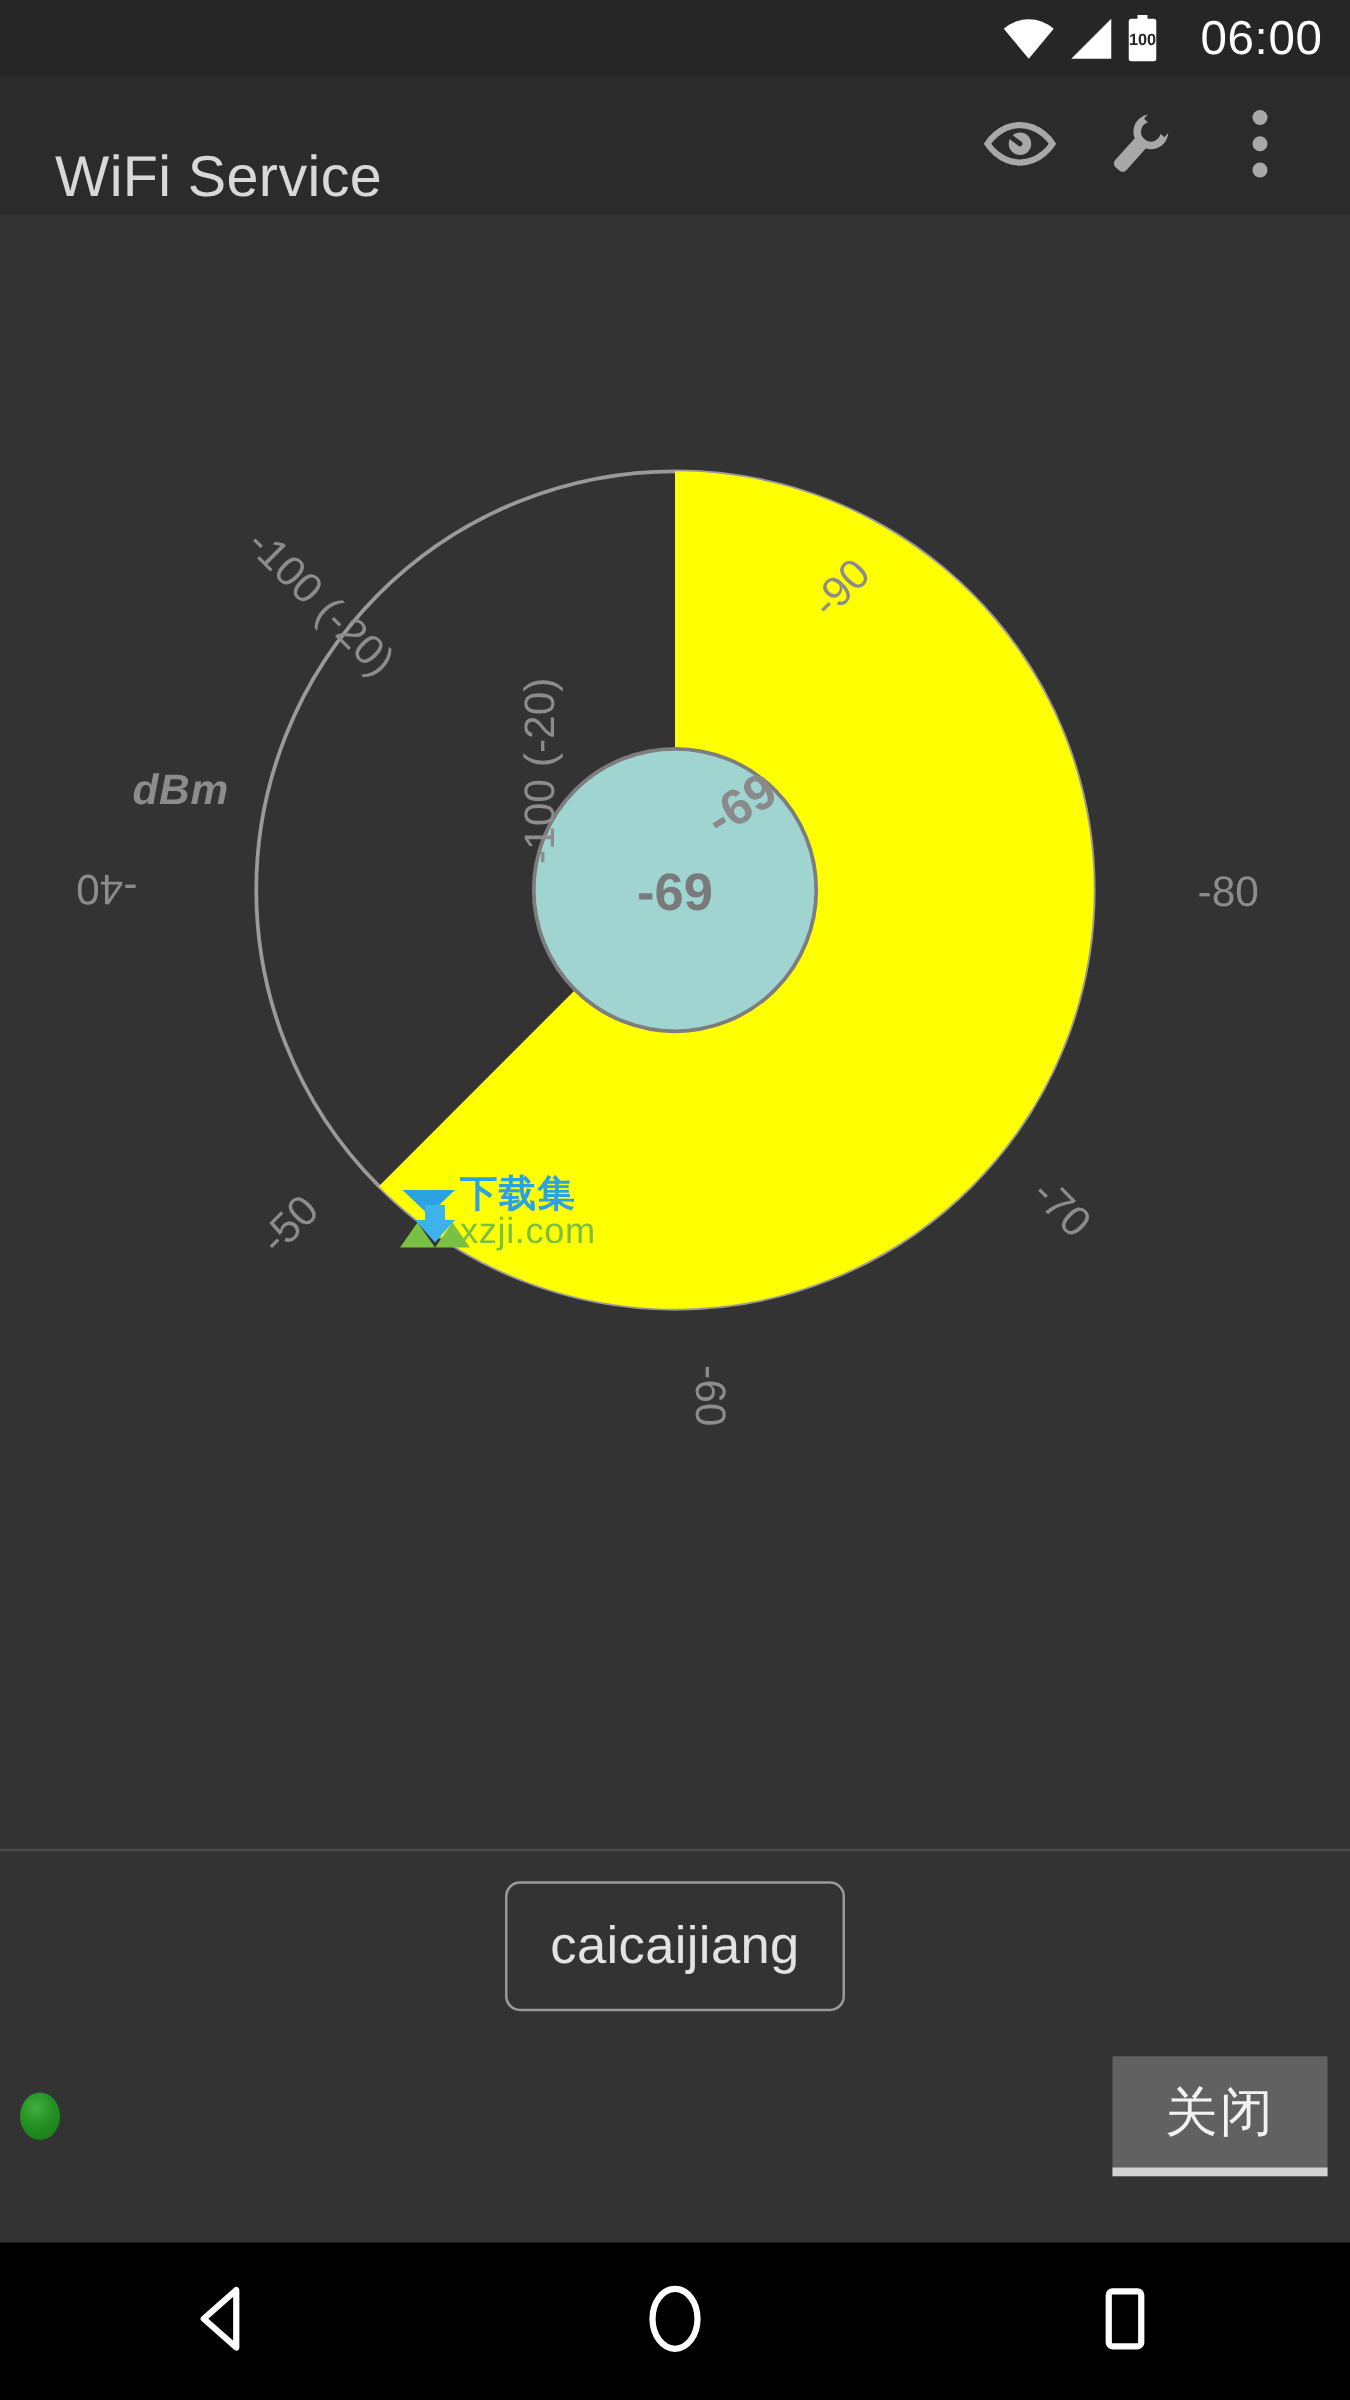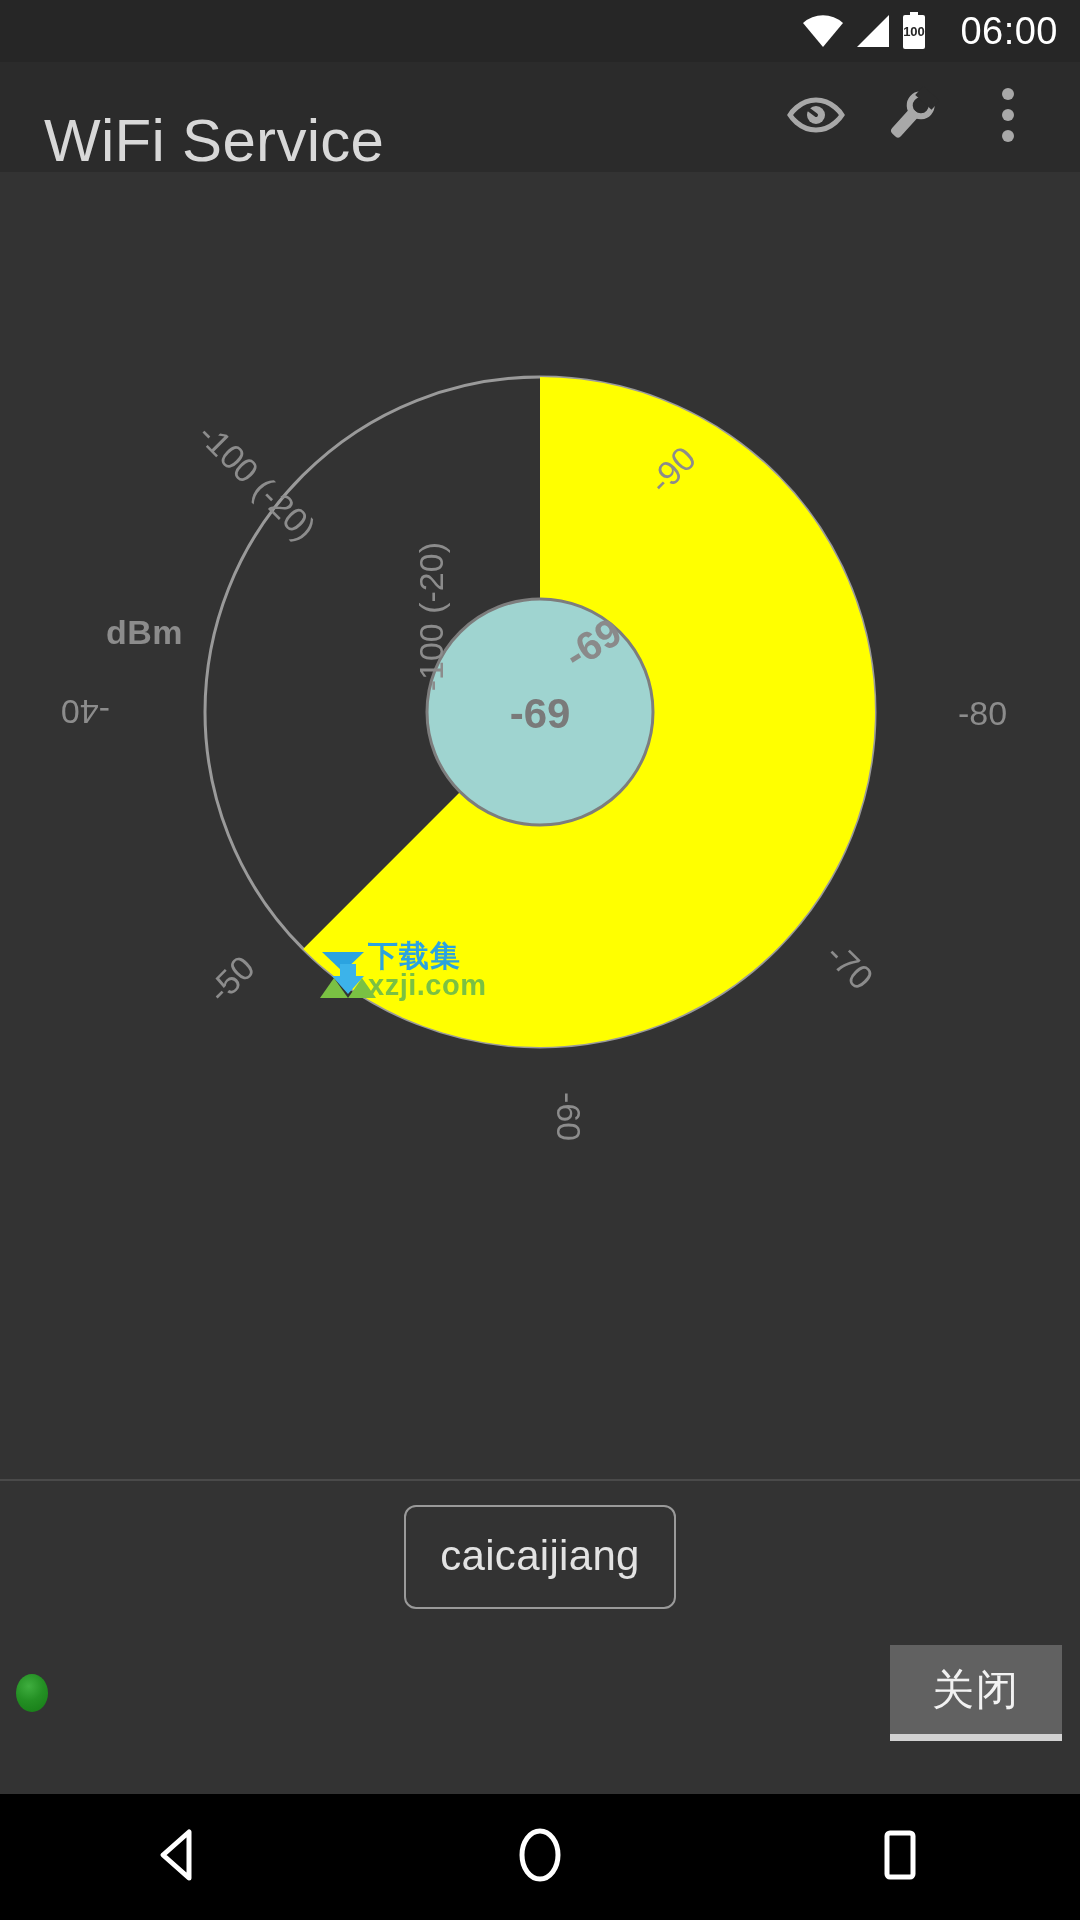--- a/index.html
+++ b/index.html
@@ -58,21 +58,21 @@
     width: 1080px;
     height: 110px;
     background: #2b2b2b;
     display: flex;
     align-items: center;
     box-sizing: border-box;
     padding: 0 24px 0 44px;
   }
   #app-title {
     color: #d8d8d8;
-    font-size: 60px;
+    font-size: 46px;
     line-height: 46px;
     font-weight: 400;
     flex: 1 1 auto;
     letter-spacing: 0.3px;
     margin-top: 48px;
   }
   .ab-action {
     width: 96px;
     height: 96px;
     display: flex;
@@ -96,20 +96,21 @@
   }
   #dbm-unit {
     position: absolute;
     left: 106px;
     top: 443px;
     color: #8c8c8c;
     font-size: 34px;
     line-height: 34px;
     font-weight: 600;
     letter-spacing: 0.5px;
+    font-style: italic;
   }
 
   
   #watermark {
     position: absolute;
     left: 318px;
     top: 778px;
     width: 120px;
     height: 52px;
     pointer-events: none;
@@ -124,21 +125,21 @@
     font-weight: 700;
     letter-spacing: 1px;
   }
   #watermark-text-bottom {
     position: absolute;
     left: 368px;
     top: 799px;
     font-size: 29px;
     line-height: 29px;
     color: #7ac143;
-    font-weight: 700;
+    font-weight: 400;
     letter-spacing: 0.5px;
   }
 
   
   #divider {
     position: absolute;
     left: 0;
     top: 1479px;
     width: 1080px;
     height: 2px;

